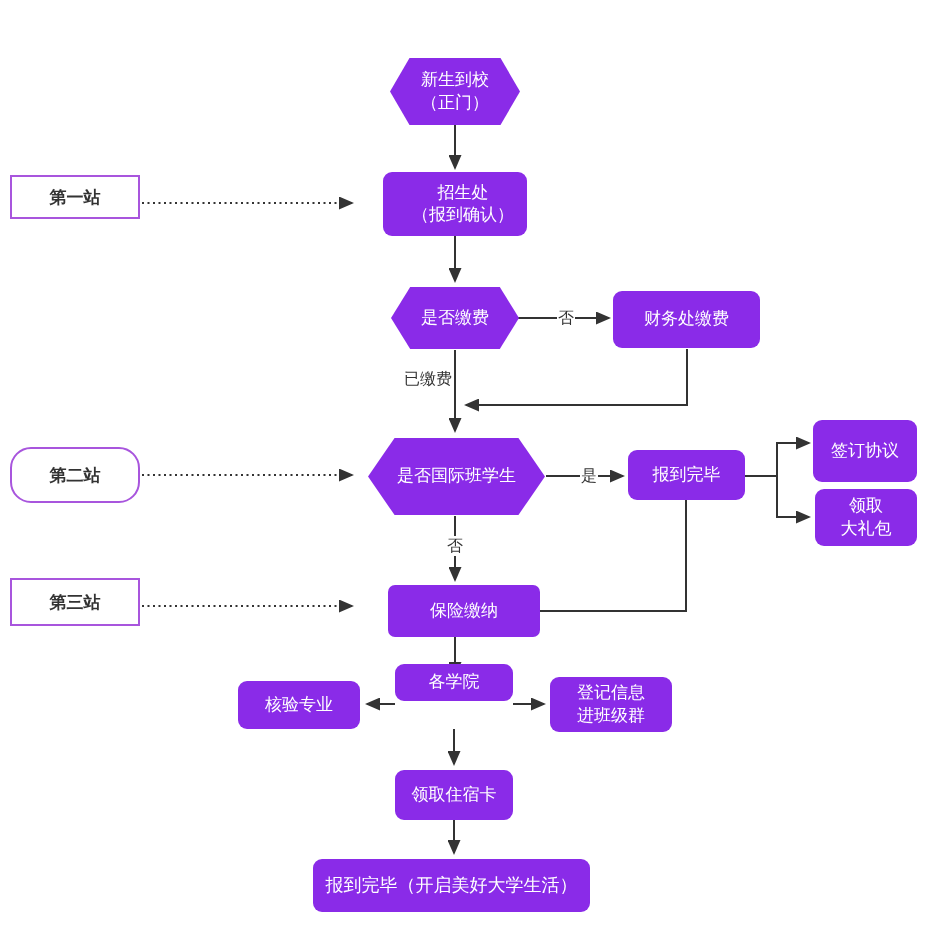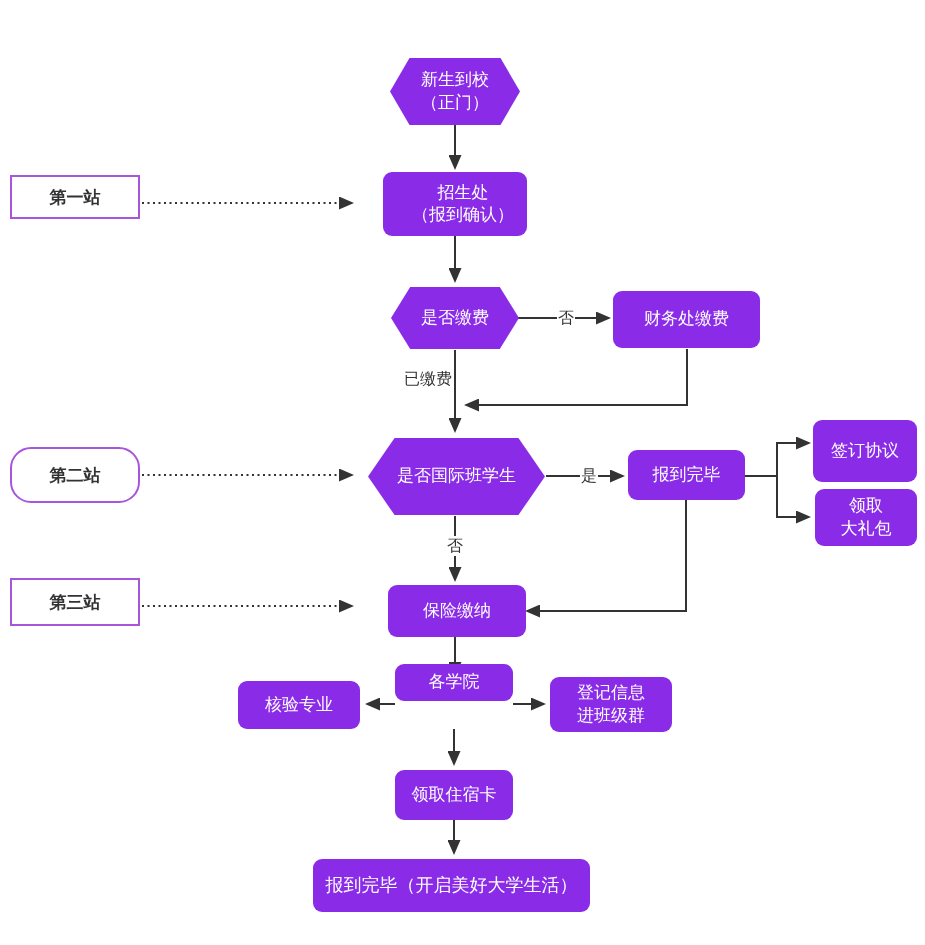--- a/index.html
+++ b/index.html
@@ -109,21 +109,21 @@
 
   <div class="node" style="left:628px;top:450px;width:117px;height:50px;">报到完毕</div>
 
   <div class="node" style="left:813px;top:420px;width:104px;height:62px;">签订协议</div>
 
   <div class="node" style="left:815px;top:489px;width:102px;height:57px;">领取
 大礼包</div>
 
   <div class="station" style="left:10px;top:578px;width:130px;height:48px;">第三站</div>
 
-  <div class="node" style="left:388px;top:585px;width:138px;height:52px;">保险缴纳</div>
+  <div class="node" style="left:388px;top:585px;width:152px;height:52px;border-radius:7px;">保险缴纳</div>
 
   <div class="node" style="left:395px;top:664px;width:118px;height:37px;">各学院</div>
 
   <div class="node" style="left:238px;top:681px;width:122px;height:48px;">核验专业</div>
 
   <div class="node" style="left:550px;top:677px;width:122px;height:55px;">登记信息
 进班级群</div>
 
   <div class="node" style="left:395px;top:770px;width:118px;height:50px;">领取住宿卡</div>
 

